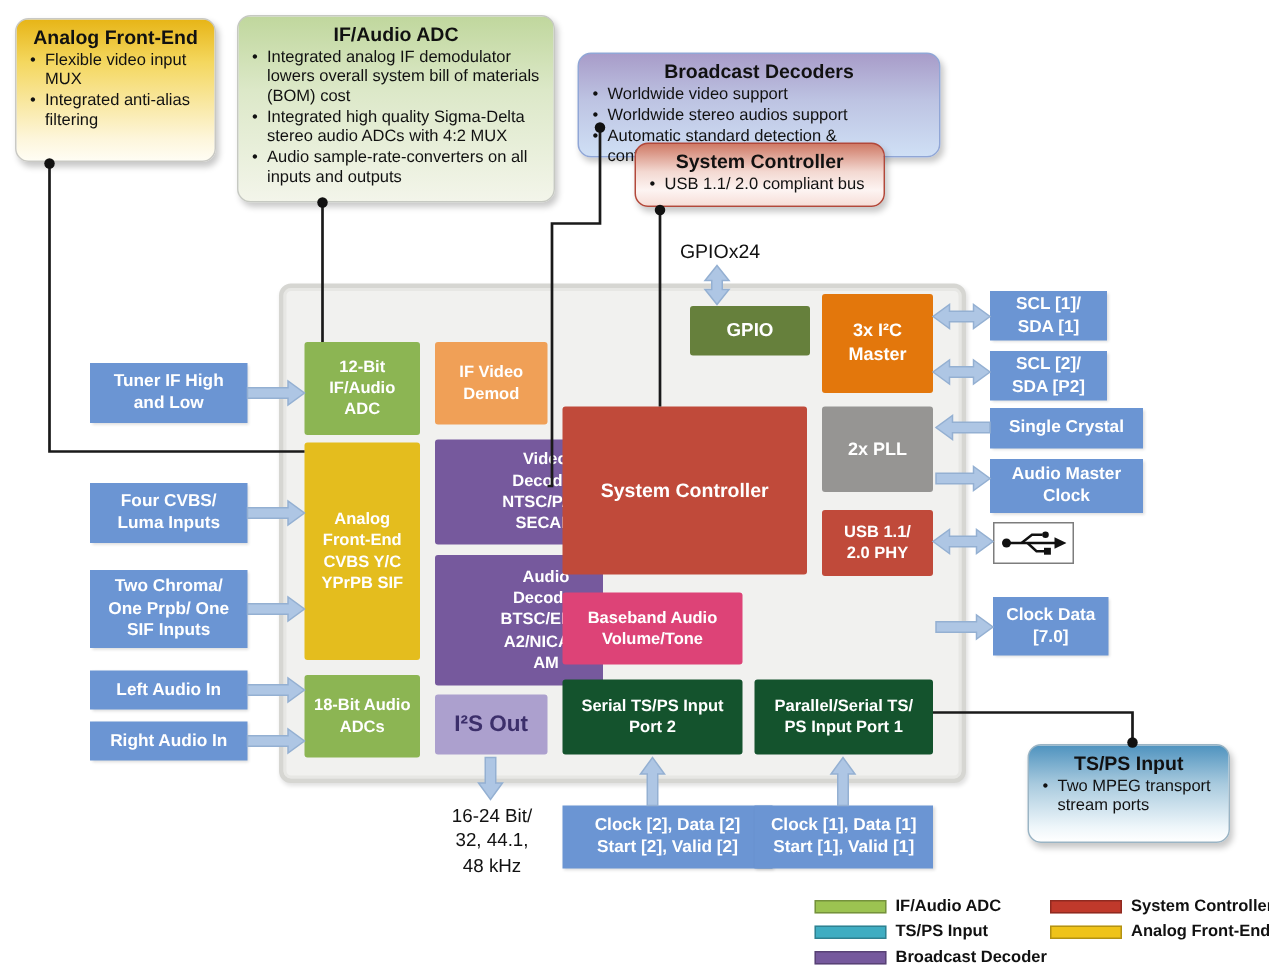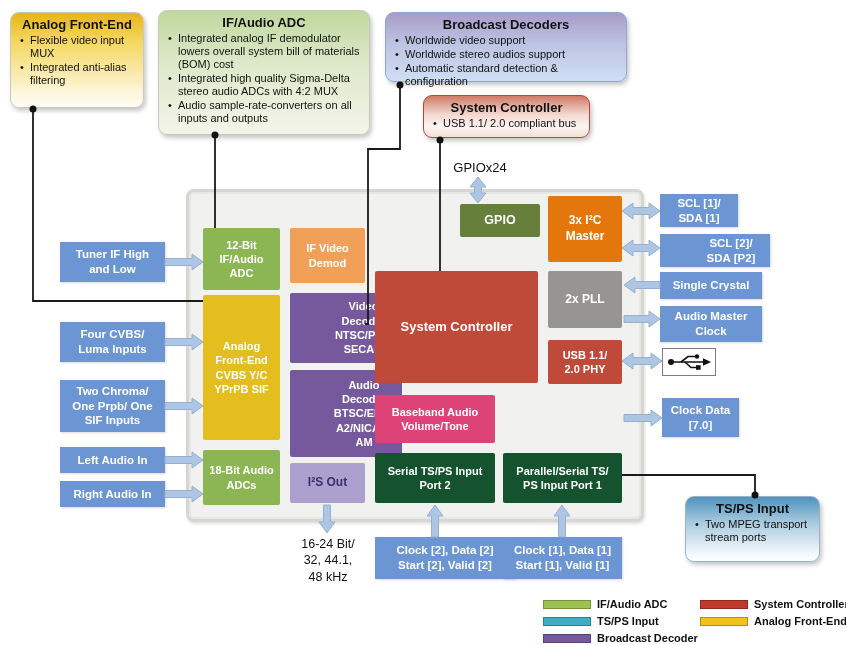--- a/index.html
+++ b/index.html
@@ -7,21 +7,21 @@
           font-family:"Liberation Sans",sans-serif;overflow:hidden;}
   
   .callout{position:absolute;border-radius:9px;padding:4px 8px 4px 8px;box-sizing:border-box;
            box-shadow:2px 3px 4px rgba(0,0,0,.22);}
   .callout .title{font-weight:bold;font-size:13px;color:#111;text-align:center;line-height:1.25;}
   .callout ul{margin:1px 0 0 0;padding:0;list-style:none;}
   .callout li{font-size:11px;color:#111;line-height:1.18;position:relative;padding-left:11px;margin:0 0 1px 0;}
   .callout li::before{content:"\2022";position:absolute;left:1px;top:0;}
   .co-afe{background:linear-gradient(#e7b517,#f4d75e 30%,#fdf6dc 85%,#fffdf4);border:1px solid #c9c9c4;}
   .co-ifadc{background:linear-gradient(#c0d79d,#dce8c8 40%,#f3f5ea);border:1px solid #c6c9c2;}
-  .co-bd{background:linear-gradient(#a89cc9,#bdc3e2 45%,#cfdff5);border:1px solid #90a6d6;}
+  .co-bd{background:linear-gradient(#a89cc9,#bdc3e2 45%,#cfdff5);border:1px solid #90a6d6;margin-top:23px;}
   .co-sc{background:linear-gradient(#cf7a66,#f3d8d1 45%,#fdf4f2 75%,#f6ded8);border:1.5px solid #b2483a;}
   .co-tsps{background:linear-gradient(#4f93bf,#a8cade 40%,#eef6fa 85%,#ffffff);border:1px solid #9ab4c4;}
   
   .chip{position:absolute;left:186px;top:189px;width:452px;height:327px;background:#f1f1ef;
         border:3px solid #d6d6d2;border-radius:8px;box-shadow:inset 0 0 0 2px #e7e7e4,1px 2px 3px rgba(0,0,0,.12);}
   
   .blk{position:absolute;display:flex;align-items:center;justify-content:center;text-align:center;
        color:#fff;font-weight:bold;font-size:11px;line-height:1.3;white-space:pre-line;border-radius:2px;}
   .c-green{background:#8cb553;}
   .c-olive{background:#66803c;}
@@ -112,21 +112,21 @@
 Decoder
 NTSC/PAL/
 SECAM</div>
   <div class="blk c-purple" style="left:290px;top:370px;width:76px;height:87px;">Audio
 Decoder
 BTSC/EIAJ/
 A2/NICAM/
 AM</div>
   <div class="blk c-green" style="left:203px;top:450px;width:77px;height:55px;">18-Bit Audio
 ADCs</div>
-  <div class="blk c-purplelight" style="left:290px;top:463px;width:75px;height:40px;font-size:12px;">I²S Out</div>
+  <div class="blk c-purplelight" style="left:290px;top:463px;width:75px;height:40px;font-size:15px;">I²S Out</div>
   <div class="blk c-olive" style="left:460px;top:204px;width:80px;height:33px;font-size:12.5px;">GPIO</div>
   <div class="blk c-orange" style="left:548px;top:196px;width:74px;height:66px;font-size:12px;">3x I²C
 Master</div>
   <div class="blk c-gray" style="left:548px;top:271px;width:74px;height:57px;font-size:12px;">2x PLL</div>
   <div class="blk c-red" style="left:548px;top:340px;width:74px;height:44px;">USB 1.1/
 2.0 PHY</div>
   <div class="blk c-red f13" style="left:375px;top:271px;width:163px;height:112px;">System Controller</div>
   <div class="blk c-pink" style="left:375px;top:395px;width:120px;height:48px;">Baseband Audio
 Volume/Tone</div>
   <div class="blk c-teal" style="left:375px;top:453px;width:120px;height:50px;">Serial TS/PS Input
@@ -139,21 +139,21 @@
   <div class="iolbl" style="left:60px;top:322px;width:105px;height:40px;">Four CVBS/
 Luma Inputs</div>
   <div class="iolbl" style="left:60px;top:380px;width:105px;height:52px;">Two Chroma/
 One Prpb/ One
 SIF Inputs</div>
   <div class="iolbl" style="left:60px;top:447px;width:105px;height:26px;">Left Audio In</div>
   <div class="iolbl" style="left:60px;top:481px;width:105px;height:26px;">Right Audio In</div>
 
   <div class="iolbl" style="left:660px;top:194px;width:78px;height:33px;">SCL [1]/
 SDA [1]</div>
-  <div class="iolbl" style="left:660px;top:234px;width:78px;height:33px;padding-left:32px;">SCL [2]/
+  <div class="iolbl" style="left:660px;top:234px;width:78px;height:33px;">SCL [2]/
 SDA [P2]</div>
   <div class="iolbl" style="left:660px;top:272px;width:102px;height:27px;">Single Crystal</div>
   <div class="iolbl" style="left:660px;top:306px;width:102px;height:36px;">Audio Master
 Clock</div>
   <div class="iolbl" style="left:662px;top:398px;width:77px;height:39px;">Clock Data
 [7.0]</div>
 
   <div class="usbbox">
     <svg width="44" height="20" viewBox="0 0 44 20">
       <circle cx="4" cy="10" r="3" fill="#111"></circle>

